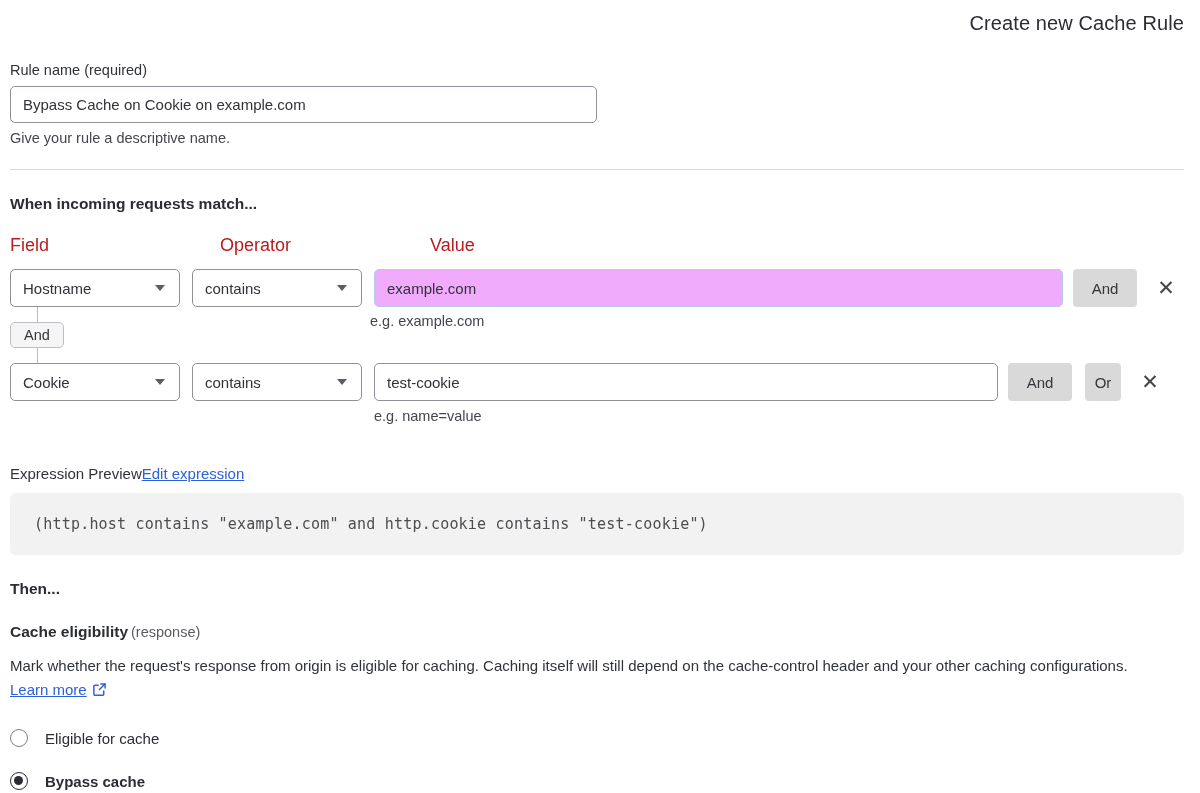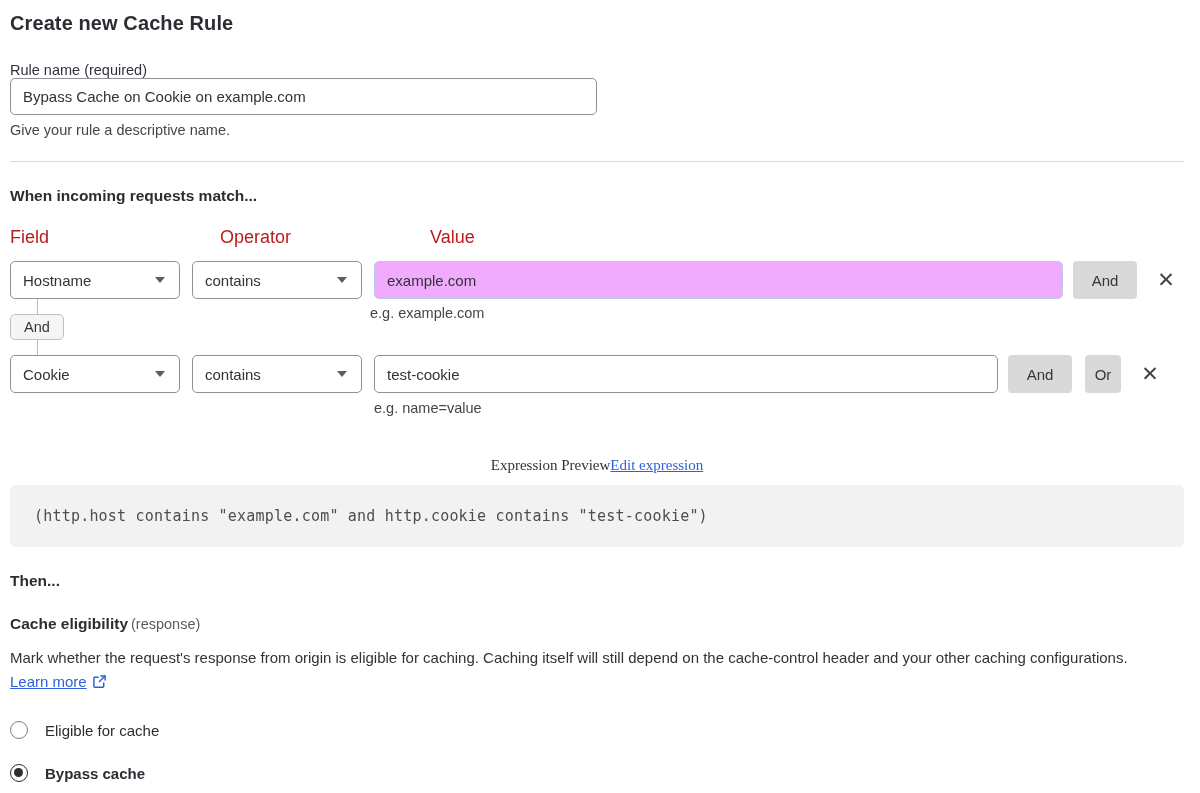--- a/index.html
+++ b/index.html
@@ -4,25 +4,25 @@
 <style>
   * { margin: 0; padding: 0; box-sizing: border-box; }
   html, body { width: 1200px; height: 793px; background: #ffffff; overflow: hidden; }
   body {
     font-family: "Liberation Sans", "DejaVu Sans", sans-serif;
     color: #303338;
     padding: 12px 0 0 10px;
   }
   .content { width: 1174px; }
 
-  h1.page-title { font-size: 20px; font-weight: 700; color: #2b2d33; letter-spacing: .1px; }
+  h1.page-title { font-size: 20px; font-weight: 400; color: #2b2d33; letter-spacing: .1px; text-align: right; }
 
   .field-label { font-size: 14.5px; color: #303338; margin-top: 27px; }
   .name-input {
-    width: 587px; height: 37px;
+    margin-top: 8px; width: 587px; height: 37px;
     border: 1px solid #8e9199; border-radius: 5px;
     font-family: "Liberation Sans", sans-serif; font-size: 15px; color: #303338;
     padding: 0 12px; background: #fff; outline: none; display: block;
   }
   .help-text { font-size: 14.5px; color: #44464c; margin-top: 7px; }
 
   .divider { height: 1px; background: #d9d9d9; margin-top: 23px; width: 1174px; }
 
   h2.section-heading { font-size: 15.5px; font-weight: 700; color: #2b2d33; margin-top: 25px; }
 
@@ -68,21 +68,21 @@
 
   .connector { position: absolute; left: 0; top: 0; width: 54px; height: 56px;
     display: flex; flex-direction: column; align-items: center; }
   .connector .vline { width: 1px; background: #b9bcc1; flex: 1 1 auto; }
   .connector-chip {
     border: 1px solid #bdbfc4; background: #f5f5f5; border-radius: 5px;
     font-size: 14.5px; color: #33363b; padding: 4px 13px; cursor: pointer;
     font-family: "Liberation Sans", sans-serif;
   }
 
-  .expr-header { display: flex; justify-content: center; align-items: baseline; margin-top: 41px; font-family: Liberation Serif, serif; }
+  .expr-header { display: flex; justify-content: flex-start; align-items: baseline; margin-top: 41px; }
   .expr-label { font-size: 15px; color: #303338; }
   .expr-edit-link { font-size: 15px; color: #2c62d9; text-decoration: underline; cursor: pointer; }
 
   .code-block {
     margin-top: 11px; width: 1174px; height: 62px; background: #f2f2f2; border-radius: 6px;
     display: flex; align-items: center; padding: 0 24px;
     font-family: "DejaVu Sans Mono", "Liberation Mono", monospace;
     font-size: 15px; color: #4b4d51; letter-spacing: .2px;
   }
 

